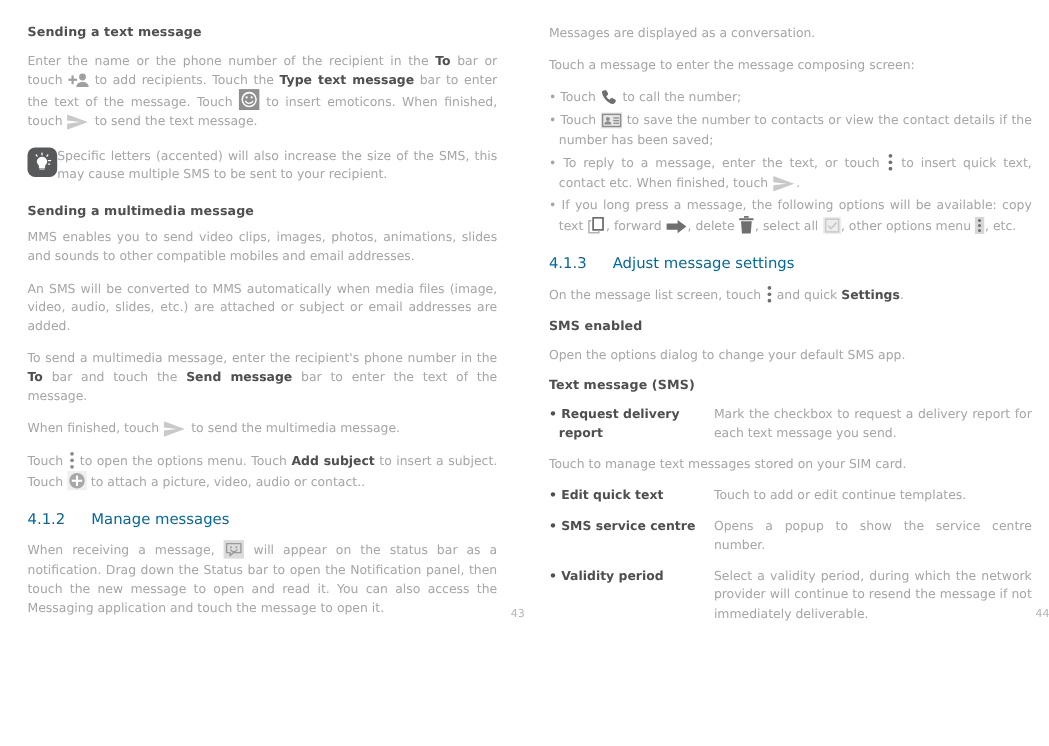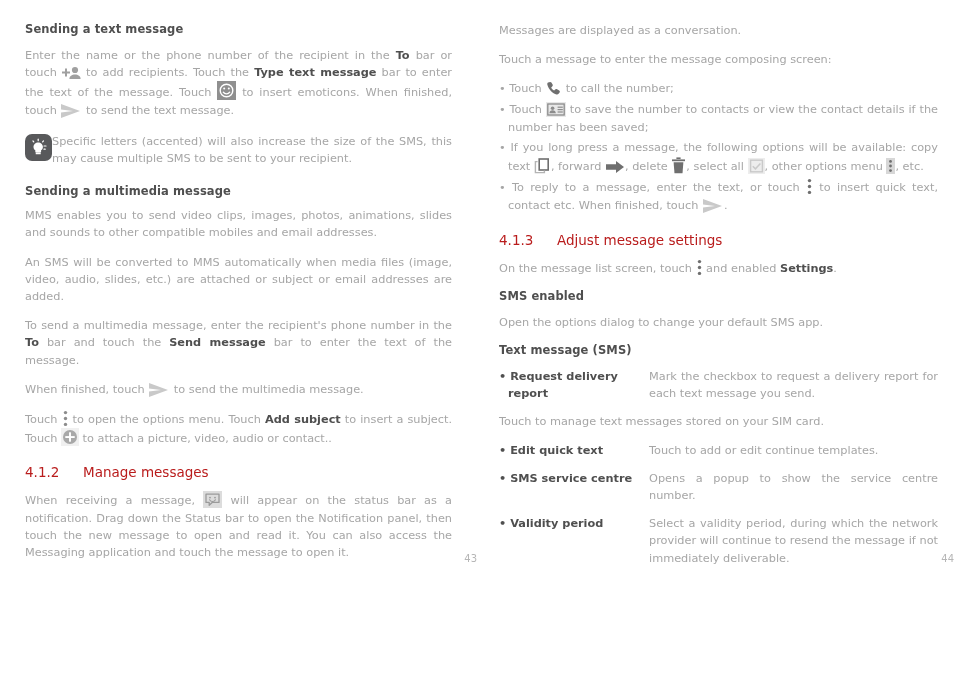--- a/index.html
+++ b/index.html
@@ -33,21 +33,21 @@
     color: #4f4f4f;
     font-size: 11.5px;
     font-weight: bold;
     margin: 0 0 11px 0;
     letter-spacing: 0.1px;
   }
   .h-sub.tight { margin-bottom: 9px; }
   .h-section {
     display: flex;
     align-items: center;
-    color: #b91c1c;
+    color: #0369a1;
     font-size: 13.5px;
     margin: 17px 0 11px 0;
   }
   .h-section .num { width: 58px; flex: none; }
   .h-section .ttl { font-weight: normal; }
 
   p.body {
     font-size: 11.3px;
     line-height: 17.2px;
     margin: 0 0 12px 0;
@@ -232,20 +232,30 @@
 
       <li><span class="dot">•&nbsp;</span><span>Touch </span><span class="ic"><svg width="20" height="15" viewBox="0 0 20 15">
           <rect width="20" height="15" fill="#e8e8e8"></rect>
               <rect x="1.8" y="2" width="16.4" height="11" fill="none" stroke="#8c8c8c" stroke-width="1.3"></rect>
           <circle cx="6.6" cy="6.2" r="1.8" fill="#8c8c8c"></circle>
               <path d="M3.4 11.2c0-1.8 1.4-2.9 3.2-2.9s3.2 1.1 3.2 2.9z" fill="#8c8c8c"></path>
           <rect x="11.6" y="4.6" width="5.2" height="1.2" fill="#8c8c8c"></rect>
               <rect x="11.6" y="7" width="5.2" height="1.2" fill="#8c8c8c"></rect>
           <rect x="11.6" y="9.4" width="5.2" height="1.2" fill="#8c8c8c"></rect>
             </svg></span><span> to save the number to contacts or view the contact details if the number has been saved;</span></li>
+
+      <li><span class="dot">•&nbsp;</span><span>To reply to a message, enter the text, or touch </span><span class="ic"><svg width="7" height="17" viewBox="0 0 7 17">
+          <g fill="#6f6f6f">
+                <circle cx="3.5" cy="2.6" r="1.7"></circle>
+                <circle cx="3.5" cy="8.5" r="1.7"></circle>
+                <circle cx="3.5" cy="14.4" r="1.7"></circle>
+              </g>
+            </svg></span><span> to insert quick text, contact etc. When finished, touch </span><span class="ic"><svg width="22" height="14" viewBox="0 0 22 14">
+          <path d="M1 0 L20 7 L1 14 L1 8.4 L13 7 L1 5.6 Z" fill="#c9c9c9"></path>
+            </svg></span><span>.</span></li>
 
       <li><span class="dot">•&nbsp;</span><span>If you long press a message, the following options will be available: copy text </span><span class="ic"><svg width="17" height="16" viewBox="0 0 17 16">
           <rect x="5.2" y="1" width="9" height="11" fill="none" stroke="#6f6f6f" stroke-width="1.6"></rect>
           <path d="M3.6 3.6H1.4v11h9v-2.2" fill="none" stroke="#b4b4b4" stroke-width="1.4"></path>
             </svg></span><span>, forward </span><span class="ic"><svg width="20" height="14" viewBox="0 0 20 14">
           <path d="M1 4.2h10V1l8 6-8 6V9.8H1z" fill="#6f6f6f"></path>
             </svg></span><span>, delete </span><span class="ic"><svg width="15" height="17" viewBox="0 0 15 17">
           <rect x="1" y="2.4" width="13" height="1.8" fill="#6f6f6f"></rect>
           <rect x="5.4" y="0.4" width="4.2" height="1.6" fill="#6f6f6f"></rect>
           <path d="M2.6 5.2h9.8l-.9 11H3.5z" fill="#6f6f6f"></path>
@@ -254,44 +264,34 @@
           <rect x="2.6" y="2.2" width="11.8" height="11.6" fill="none" stroke="#c9c9c9" stroke-width="1.4"></rect>
           <path d="M4.8 8.2l2.6 2.6 5-5.4" fill="none" stroke="#c9c9c9" stroke-width="1.5"></path>
             </svg></span><span>, other options menu </span><span class="ic"><svg width="9" height="16" viewBox="0 0 9 16">
           <rect width="9" height="16" fill="#d7d7d7"></rect>
           <g fill="#6f6f6f">
                 <circle cx="4.5" cy="3.4" r="1.4"></circle>
                 <circle cx="4.5" cy="8" r="1.4"></circle>
                 <circle cx="4.5" cy="12.6" r="1.4"></circle>
               </g>
             </svg></span><span>, etc.</span></li>
-
-      <li><span class="dot">•&nbsp;</span><span>To reply to a message, enter the text, or touch </span><span class="ic"><svg width="7" height="17" viewBox="0 0 7 17">
-          <g fill="#6f6f6f">
-                <circle cx="3.5" cy="2.6" r="1.7"></circle>
-                <circle cx="3.5" cy="8.5" r="1.7"></circle>
-                <circle cx="3.5" cy="14.4" r="1.7"></circle>
-              </g>
-            </svg></span><span> to insert quick text, contact etc. When finished, touch </span><span class="ic"><svg width="22" height="14" viewBox="0 0 22 14">
-          <path d="M1 0 L20 7 L1 14 L1 8.4 L13 7 L1 5.6 Z" fill="#c9c9c9"></path>
-            </svg></span><span>.</span></li>
     </ul>
 
     <div class="h-section">
       <span class="num">4.1.3</span>
       <span class="ttl">Adjust message settings</span>
     </div>
 
     <p class="body nojust"><span>On the message list screen, touch </span><span class="ic"><svg width="7" height="17" viewBox="0 0 7 17">
         <g fill="#6f6f6f">
               <circle cx="3.5" cy="2.6" r="1.7"></circle>
               <circle cx="3.5" cy="8.5" r="1.7"></circle>
               <circle cx="3.5" cy="14.4" r="1.7"></circle>
             </g>
-          </svg></span><span> and enabled </span><b>Settings</b><span>.</span></p>
+          </svg></span><span> and quick </span><b>Settings</b><span>.</span></p>
 
     <h3 class="h-sub">SMS enabled</h3>
 
     <p class="body nojust">Open the options dialog to change your default SMS app.</p>
 
     <h3 class="h-sub">Text message (SMS)</h3>
 
     <div class="defrows">
       <div class="defrow">
         <div class="term"><span>•&nbsp;</span><span>Request delivery report</span></div>

